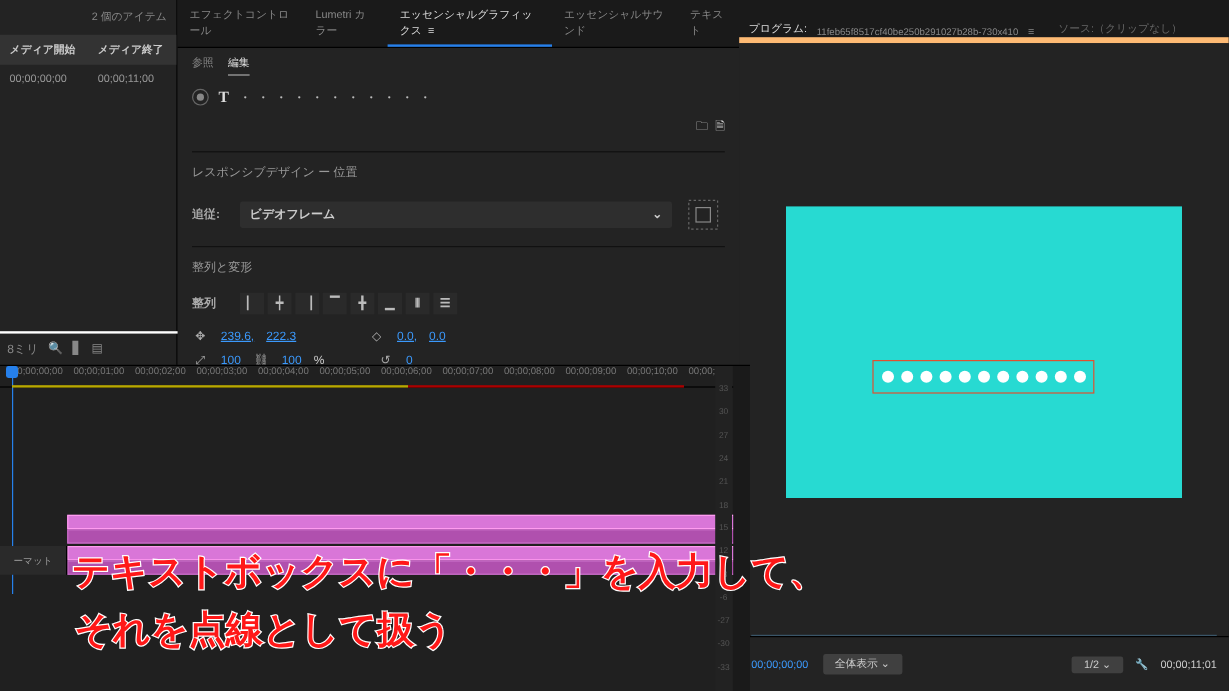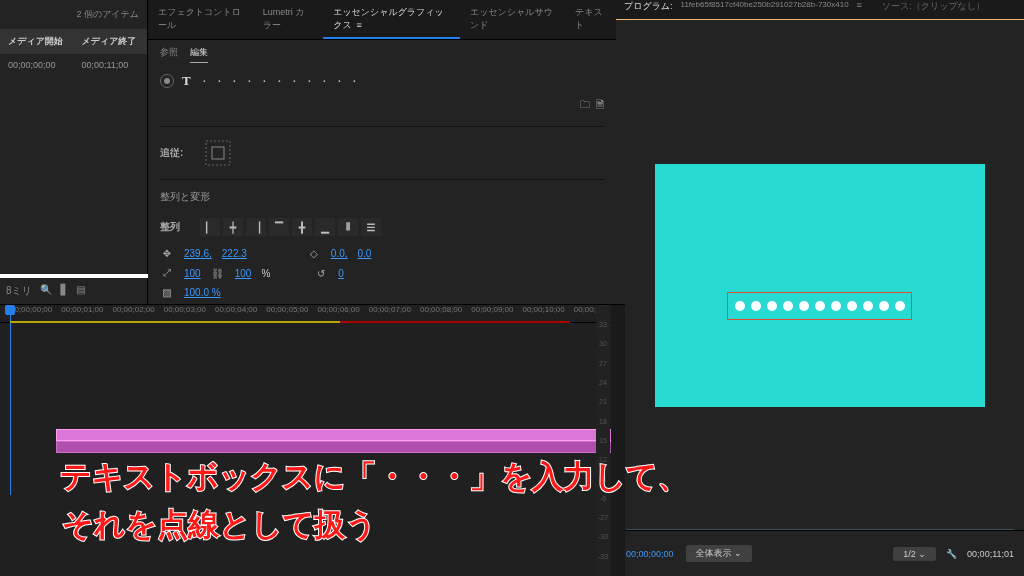--- a/index.html
+++ b/index.html
@@ -9,21 +9,21 @@
 .col-mid { width:468px; background:#232323; display:flex; flex-direction:column; }
 .col-right { flex:1; background:#232323; display:flex; flex-direction:column; }
 .tabs { display:flex; align-items:center; height:40px; background:#1a1a1a; border-bottom:1px solid #000; font-size:9px; }
 .tab { padding:5px 10px; color:#888; cursor:pointer; border-bottom:2px solid transparent; }
 .tab.active { color:#ddd; border-bottom:2px solid #2680eb; }
 .left-head { padding:8px; text-align:right; color:#888; font-size:9px; }
 .left-cols { display:flex; background:#333;font-weight:bold; }
 .left-cols > div { flex:1; padding:6px 8px; font-size:9px; color:#ccc; }
 .left-row { display:flex; }
 .left-row > div { flex:1; padding:6px 8px; font-size:9px; color:#989898; }
-.left-footer { position:absolute; bottom:272px; left:0; width:148px; padding:6px; border-top:4px solid #ffffff; display:flex; gap:8px; color:#888; font-size:10px;}
+.left-footer { position:absolute; bottom:272px; left:0; width:148px; padding:6px; border-top:2px solid #ffffff; display:flex; gap:8px; color:#888; font-size:10px;}
 .panel-body { flex:1; padding:6px 12px; overflow:hidden; }
 .subtabs { display:flex; gap:12px; font-size:9px; margin-bottom:6px; }
 .subtabs span { color:#888; padding-bottom:3px; cursor:pointer; }
 .subtabs span.active { color:#ddd; border-bottom:1px solid #aaa; }
 .layer-row{display:flex;align-items:center;gap:8px;padding:4px 0;}
 .eye{width:14px;height:14px;border:1px solid #666;border-radius:50%;position:relative;}
 .eye:after{content:"";position:absolute;inset:3px;background:#888;border-radius:50%;}
 .Ticon{font-family:Georgia,serif;font-weight:bold;font-size:13px;color:#ddd;}
 .dots{letter-spacing:4px;color:#bbb;font-size:11px;}
 .folder-row{display:flex;justify-content:flex-end;gap:6px;padding:4px 0 8px;color:#ccc;}
@@ -31,21 +31,21 @@
 .field-row{display:flex;align-items:center;gap:8px;padding:4px 0;font-size:10px;font-weight:bold;}
 .label-sm{color:#aaa;width:32px;}
 .dropdown{flex:1;background:#2e2e2e;border:none;color:#ccc;padding:4px 8px;border-radius:2px;display:flex;justify-content:space-between;align-items:center;}
 .pin-target{width:36px;height:36px;display:flex;align-items:center;justify-content:center;}
 .pin-target svg{width:28px;height:28px;}
 .align-icons{display:flex;gap:3px;padding:4px 0;}
 .align-btn{width:20px;height:18px;background:#2a2a2a;display:flex;align-items:center;justify-content:center;color:#bbb;}
 .val-row{display:flex;align-items:center;gap:10px;font-size:10px;padding:4px 0;}
 .icon-slot{color:#aaa;width:14px;text-align:center;}
 .val-link{color:#3b99fc;text-decoration:underline;cursor:text;}
-.program-tab{display:flex;align-items:flex-start;height:20px;background:#1a1a1a;border-bottom:1px solid #fdba74;padding:0 8px;gap:8px;font-size:9px;}
+.program-tab{display:flex;align-items:flex-end;height:36px;background:#1a1a1a;border-bottom:5px solid #fdba74;padding:0 8px;gap:8px;font-size:9px;}
 .program-tab .tname{color:#ddd;}
 .program-tab .fname{color:#888;font-size:8px;}
 .program-tab .menu{color:#888;}
 .src{color:#666;margin-left:12px;}
 .monitor-area{flex:1;display:flex;align-items:center;justify-content:center;background:#232323;position:relative;}
 .canvas{background:#27dad2;width:330px;height:243px;position:relative;margin-top:28px;}
 .textbox{position:absolute;left:72px;top:128px;width:185px;height:28px;border:1px solid #e05030;display:flex;align-items:center;justify-content:center;gap:6px;}
 .dot{width:10px;height:10px;background:#fff;border-radius:50%;}
 .monitor-controls{height:46px;background:#232323;border-top:1px solid #000;display:flex;align-items:center;padding:0 10px;gap:12px;font-size:9px;color:#3b99fc;position:relative;}
 .mc-left{color:#3b99fc;}
@@ -117,22 +117,27 @@
         <span class="Ticon">T</span>
         <span class="dots">・・・・・・・・・・・</span>
       </div>
 
       <div class="folder-row">
         <span>🗀</span>
         <span>🗎</span>
       </div>
       <div class="sep"></div>
 
+      <div class="section-head">レスポンシブデザイン ー 位置</div>
       <div class="field-row">
         <span class="label-sm">追従:</span>
+        <div class="dropdown">
+          <span>ビデオフレーム</span>
+            <span>⌄</span>
+        </div>
         <div class="pin-target">
           <svg viewBox="0 0 28 28">
               <rect x="2" y="2" width="24" height="24" fill="none" stroke="#666" stroke-dasharray="2 2"></rect>
               <rect x="8" y="8" width="12" height="12" fill="none" stroke="#888"></rect>
             </svg>
         </div>
       </div>
       <div class="sep"></div>
 
       <div class="section-head">整列と変形</div>
@@ -244,20 +249,25 @@
     <span>00;00;08;00</span>
     <span>00;00;09;00</span>
     <span>00;00;10;00</span>
     <span>00;00;1</span>
   </div>
   <div class="track-area">
     <div class="track" style="top:106px">
       <div class="clip pink-t"></div>
       <div class="clip pink-b"></div>
     </div>
+    <div class="track" style="top:132px;height:24px">
+      <div class="track-head">ーマット</div>
+      <div class="clip pink-t"></div>
+      <div class="clip pink-b"></div>
+    </div>
   </div>
   <div class="rulers-v">
     <div>33</div>
       <div>30</div>
       <div>27</div>
     <div>24</div>
       <div>21</div>
       <div>18</div>
     <div>15</div>
       <div>12</div>

